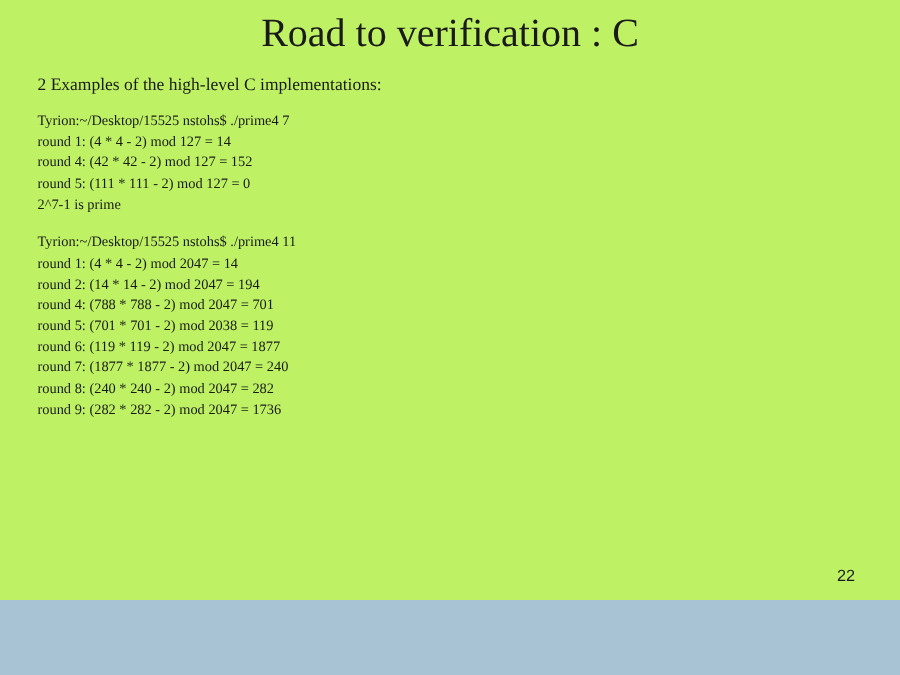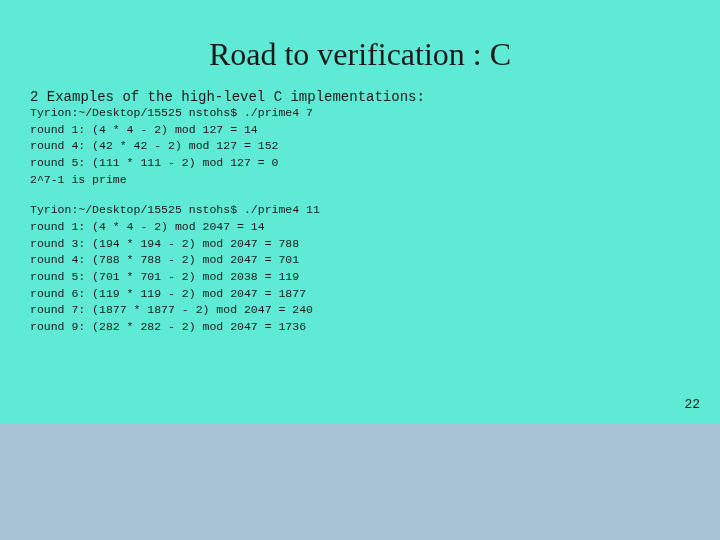--- a/index.html
+++ b/index.html
@@ -12,61 +12,61 @@
       width: 720px;
       height: 540px;
       background-color: #a8c4d4;
       font-family: Arial, Helvetica, sans-serif;
       position: relative;
       overflow: hidden;
     }
 
     .slide-container {
       width: 720px;
-      height: 424px;
-      background-color: #5eead4;
-      padding: 36px 30px;
+      height: 480px;
+      background-color: #bef264;
+      padding: 8px 30px;
       position: relative;
     }
 
     .title {
       text-align: center;
       font-size: 32px;
       font-weight: normal;
       color: #1a1a1a;
       margin-bottom: 16px;
       font-family: Georgia, 'Times New Roman', serif;
     }
 
     .subtitle {
       font-size: 14px;
       color: #1a1a1a;
-      margin-bottom: 0;
-      font-family: Liberation Mono, monospace;
+      margin-bottom: 12px;
+      font-family: Liberation Serif, serif;
     }
 
     .code-block {
       font-family: 'Courier New', Courier, monospace;
       font-size: 11.5px;
       color: #1a1a1a;
       line-height: 1.45;
       margin-bottom: 14px;
     }
 
     .code-block p {
       white-space: pre;
+      font-family: Liberation Serif, serif;
     }
 
     .slide-number {
       position: absolute;
       bottom: 12px;
-      right: 20px;
+      right: 36px;
       font-size: 13px;
       color: #1a1a1a;
-      font-family: Liberation Mono, monospace;
     }
   </style>
 </head>
 <body>
 
 <div class="slide-container">
 
   <h1 class="title">Road to verification : C</h1>
 
   <p class="subtitle">2 Examples of the high-level C implementations:</p>
@@ -75,23 +75,24 @@
   <p>Tyrion:~/Desktop/15525 nstohs$ ./prime4 7</p>
       <p>round 1: (4 * 4 - 2) mod 127 = 14</p>
       <p>round 4: (42 * 42 - 2) mod 127 = 152</p>
       <p>round 5: (111 * 111 - 2) mod 127 = 0</p>
       <p>2^7-1 is prime</p>
     </div>
 
   <div class="code-block">
   <p>Tyrion:~/Desktop/15525 nstohs$ ./prime4 11</p>
       <p>round 1: (4 * 4 - 2) mod 2047 = 14</p>
-      <p>round 3: (194 * 194 - 2) mod 2047 = 788</p>
+      <p>round 2: (14 * 14 - 2) mod 2047 = 194</p>
       <p>round 4: (788 * 788 - 2) mod 2047 = 701</p>
       <p>round 5: (701 * 701 - 2) mod 2038 = 119</p>
       <p>round 6: (119 * 119 - 2) mod 2047 = 1877</p>
       <p>round 7: (1877 * 1877 - 2) mod 2047 = 240</p>
+      <p>round 8: (240 * 240 - 2) mod 2047 = 282</p>
       <p>round 9: (282 * 282 - 2) mod 2047 = 1736</p>
     </div>
 
   <div class="slide-number">22</div>
 
 </div>
 
 </body></html>

